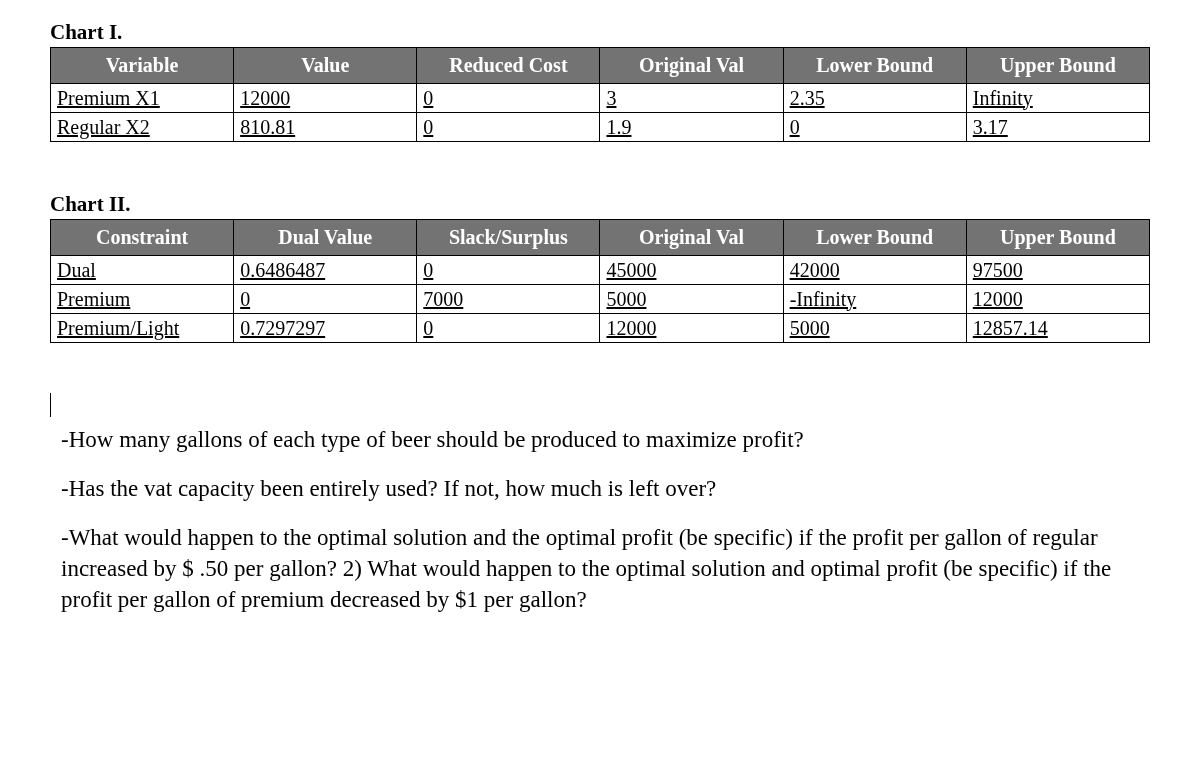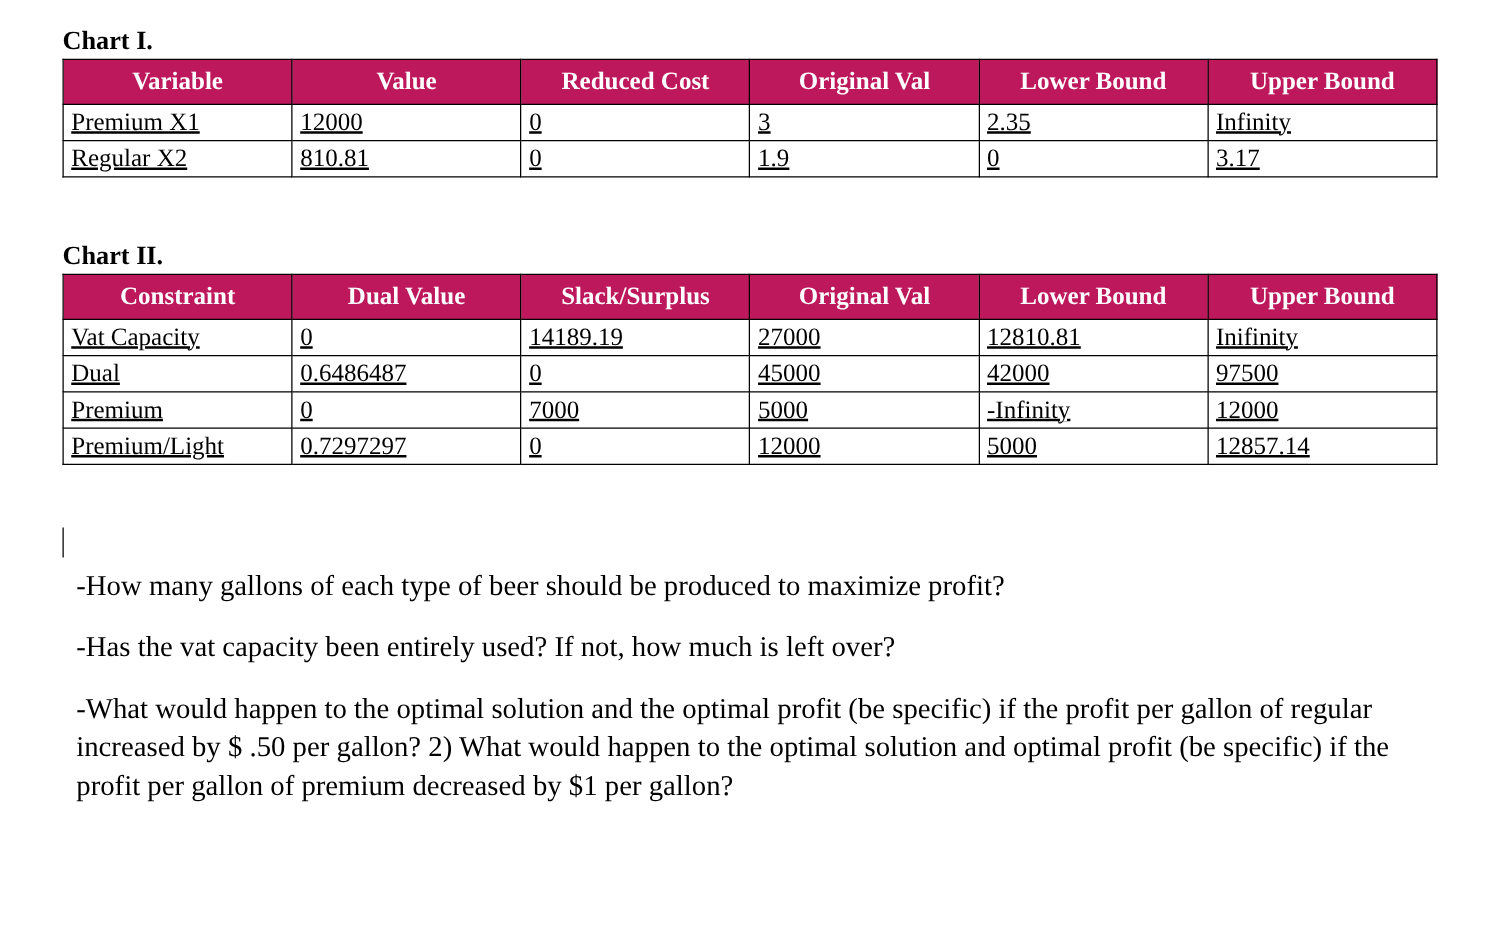--- a/index.html
+++ b/index.html
@@ -15,21 +15,21 @@
     margin-bottom: 2px;
     font-size: 21px;
   }
   table {
     border-collapse: collapse;
     width: 100%;
     table-layout: fixed;
     margin-bottom: 50px;
   }
   th {
-    background: #be185d;
+    background: #737373;
     color: #fff;
     font-weight: bold;
     text-align: center;
     padding: 6px 8px;
     border: 1px solid #000;
     font-size: 20px;
     margin-left: 12px;
   }
   td {
     border: 1px solid #000;
@@ -101,28 +101,20 @@
       <th>Constraint</th>
       <th>Dual Value</th>
       <th>Slack/Surplus</th>
       <th>Original Val</th>
       <th>Lower Bound</th>
       <th>Upper Bound</th>
     </tr>
   </thead>
   <tbody>
     <tr>
-      <td class="label">Vat Capacity</td>
-      <td class="num">0</td>
-      <td class="num">14189.19</td>
-      <td class="num">27000</td>
-      <td class="num">12810.81</td>
-      <td class="num">Inifinity</td>
-    </tr>
-    <tr>
       <td class="label">Dual</td>
       <td class="num">0.6486487</td>
       <td class="num">0</td>
       <td class="num">45000</td>
       <td class="num">42000</td>
       <td class="num">97500</td>
     </tr>
     <tr>
       <td class="label">Premium</td>
       <td class="num">0</td>

